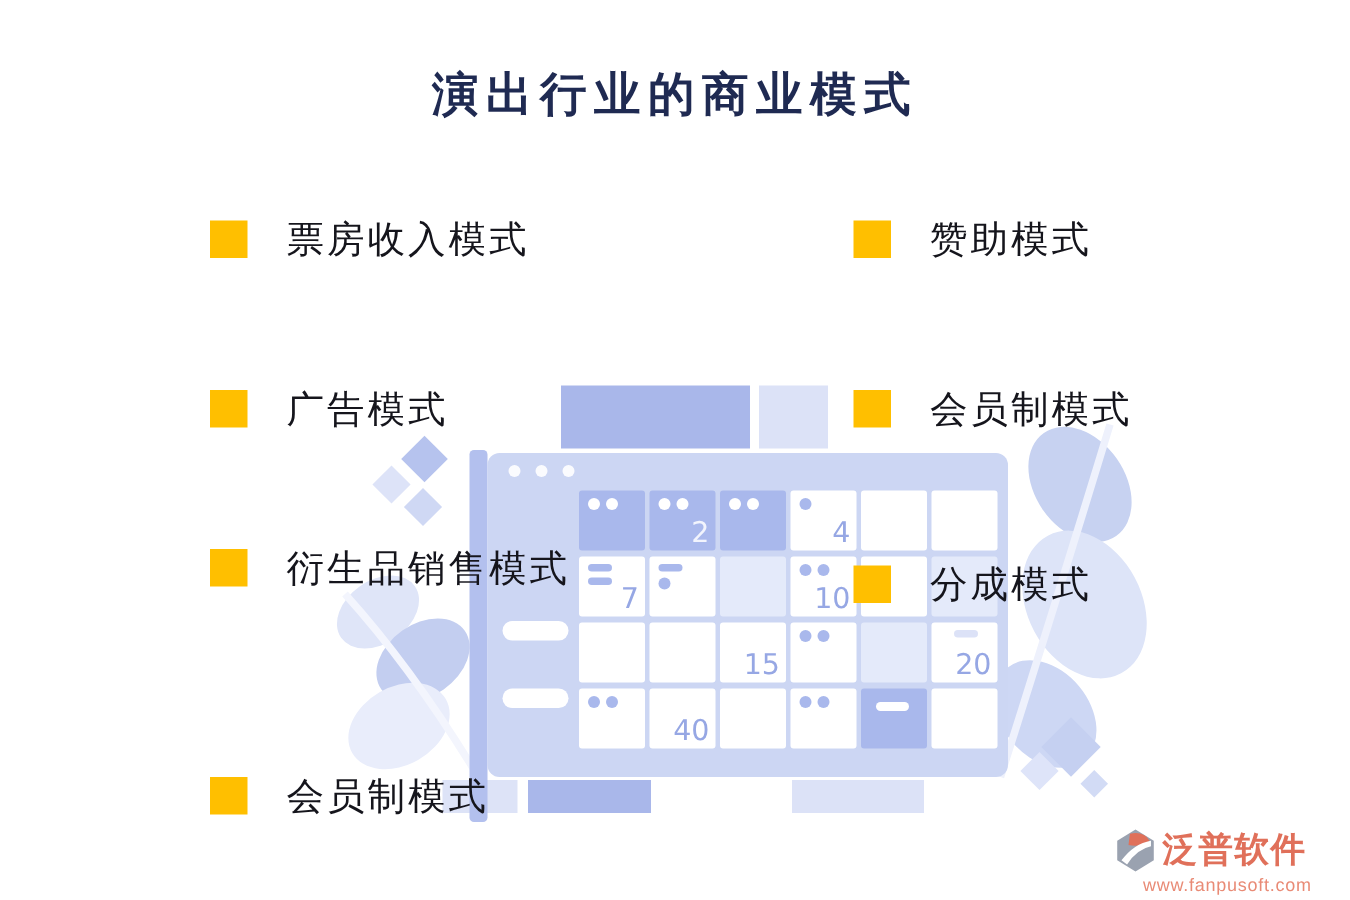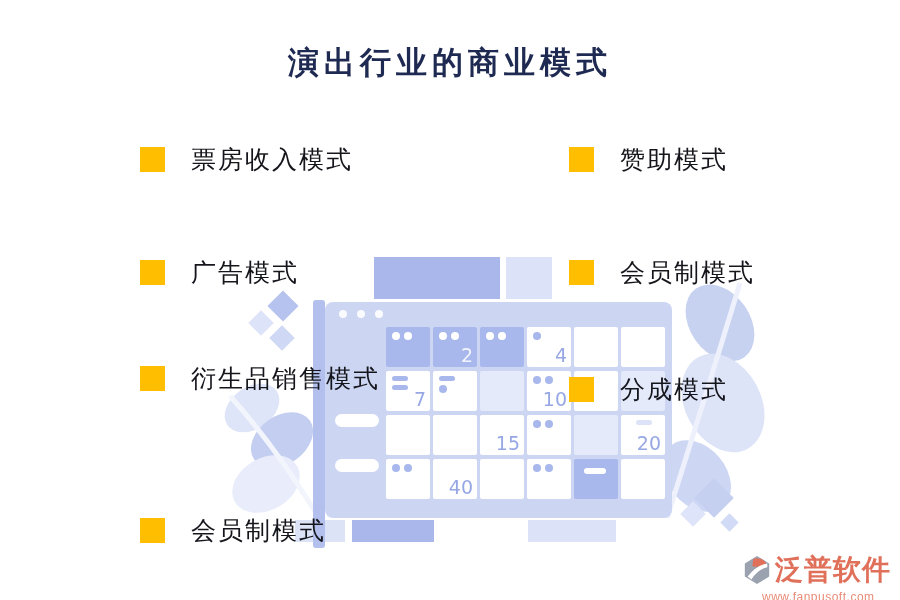--- a/index.html
+++ b/index.html
@@ -56,21 +56,21 @@
   .marks.tr .mk-bar{background:#dce2f7;}
   .day-num{position:absolute;right:4px;bottom:1px;font-family:"DejaVu Sans","Liberation Sans",sans-serif;
     font-size:19px;color:#96a7e4;}
   .cell-filled .day-num{color:#f2f4fd;}
 
   .foliage{position:absolute;z-index:0;}
 
   
   .footer{position:absolute;left:742px;top:551px;z-index:4;width:150px;}
   .brand-row{display:flex;align-items:center;gap:3px;}
-  .brand-name{font-size:28px;font-weight:bold;color:#e0705a;letter-spacing:1px;}
+  .brand-name{font-size:23px;font-weight:bold;color:#e0705a;letter-spacing:1px;}
   .brand-url{font-family:"Liberation Sans","DejaVu Sans",sans-serif;font-size:12px;
     color:#e98b76;margin-top:1px;margin-left:20px;letter-spacing:.5px;}
 </style>
 </head>
 <body>
 
 <div id="stage">
 
   <div class="page-title">演出行业的商业模式</div>
 

